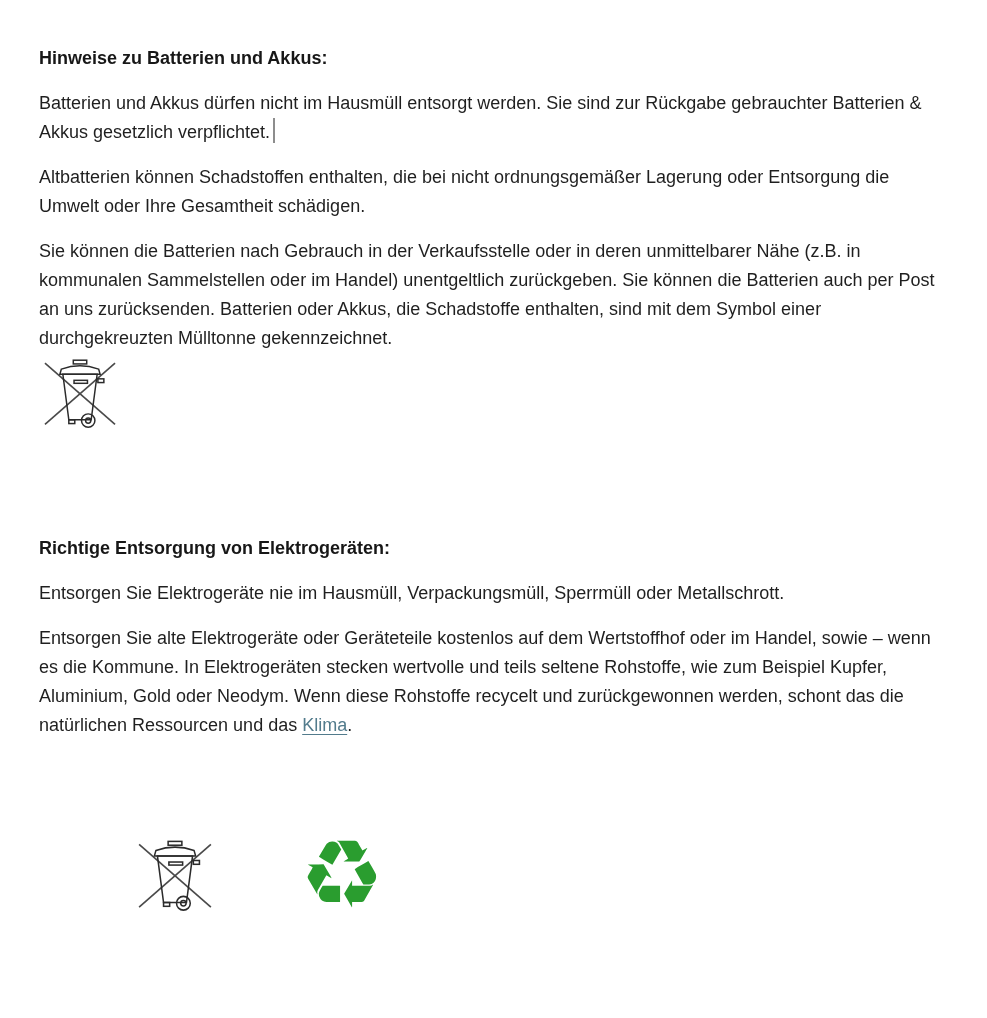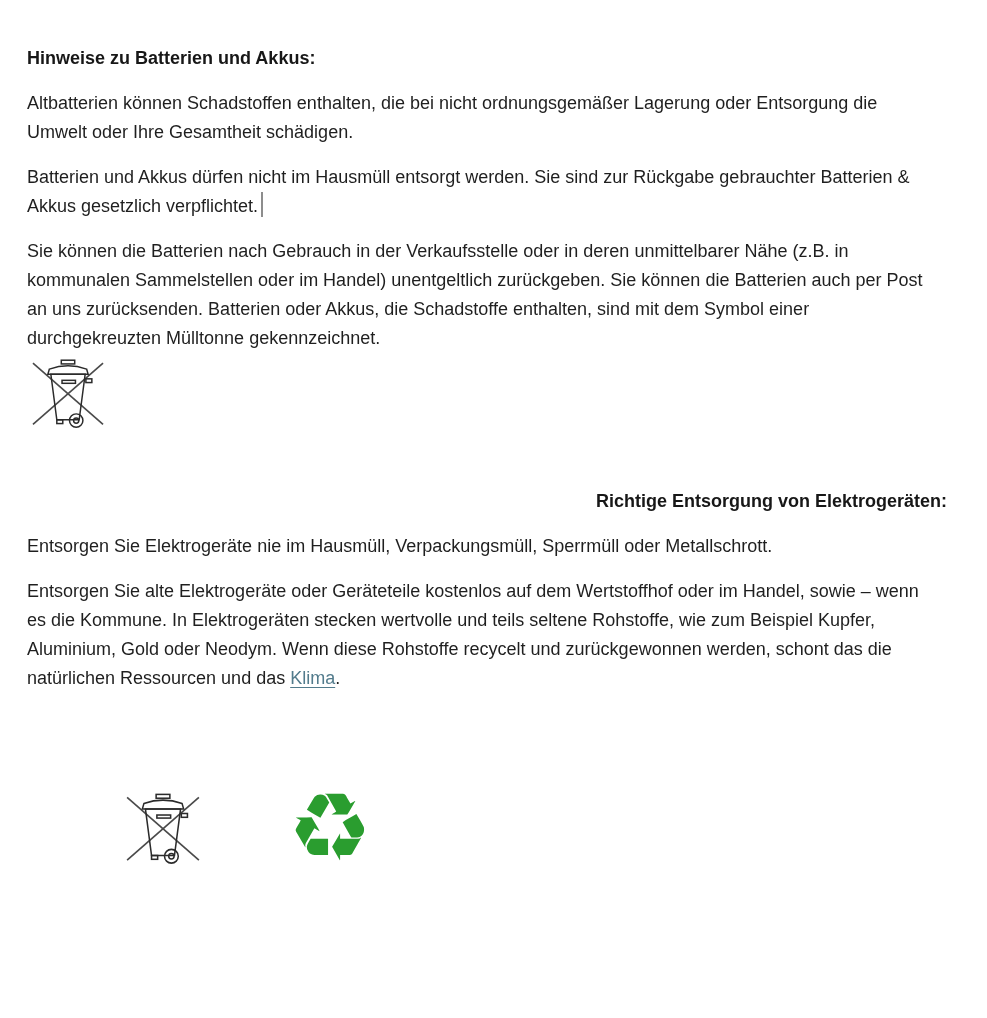--- a/index.html
+++ b/index.html
@@ -5,38 +5,37 @@
   html, body {
     margin: 0;
     padding: 0;
     background: #ffffff;
   }
   .page {
     position: relative;
     width: 987px;
     height: 1018px;
     box-sizing: border-box;
-    padding: 44px 40px 0 27px;
+    padding: 44px 40px 0 39px;
     background: #ffffff;
     color: #1f1f1f;
     font-family: "Liberation Sans", sans-serif;
     font-size: 18px;
     line-height: 29px;
     overflow: hidden;
   }
   h2.sec-heading {
     font-size: 18px;
     line-height: 29px;
     font-weight: 700;
     margin: 0;
     color: #171717;
   }
   h2.sec-heading.second {
-    margin-top: 54px;
-    text-align: right;
+    margin-top: 101px;
   }
   p.body-text {
     margin: 16px 0 0 0;
     max-width: 906px;
   }
   .caret {
     display: inline-block;
     width: 1.5px;
     height: 25px;
     background: #8d8d8d;
@@ -83,23 +82,23 @@
   svg.bin-svg { display: block; width: 100%; height: 100%; }
 </style>
 </head>
 <body>
 
 <div class="page">
 
   <section>
     <h2 class="sec-heading">Hinweise zu Batterien und Akkus:</h2>
 
+    <p class="body-text"><span>Batterien und Akkus dürfen nicht im Hausmüll entsorgt werden. Sie sind zur Rückgabe gebrauchter Batterien &amp; Akkus gesetzlich verpflichtet.</span><span class="caret"></span></p>
+
     <p class="body-text">Altbatterien können Schadstoffen enthalten, die bei nicht ordnungsgemäßer Lagerung oder Entsorgung die Umwelt oder Ihre Gesamtheit schädigen.</p>
-
-    <p class="body-text"><span>Batterien und Akkus dürfen nicht im Hausmüll entsorgt werden. Sie sind zur Rückgabe gebrauchter Batterien &amp; Akkus gesetzlich verpflichtet.</span><span class="caret"></span></p>
 
     <p class="body-text">Sie können die Batterien nach Gebrauch in der Verkaufsstelle oder in deren unmittelbarer Nähe (z.B. in kommunalen Sammelstellen oder im Handel) unentgeltlich zurückgeben. Sie können die Batterien auch per Post an uns zurücksenden. Batterien oder Akkus, die Schadstoffe enthalten, sind mit dem Symbol einer durchgekreuzten Mülltonne gekennzeichnet.</p>
 
     <figure class="symbol-figure bin-figure-1">
       <svg class="bin-svg" viewBox="0 0 110 100" aria-hidden="true">
         <g fill="none" stroke="#4a4a4a" stroke-width="2.2">
           <line x1="8" y1="10" x2="102" y2="92"></line>
           <line x1="102" y1="10" x2="8" y2="92"></line>
         </g>
         <g fill="none" stroke="#2b2b2b" stroke-width="2">

